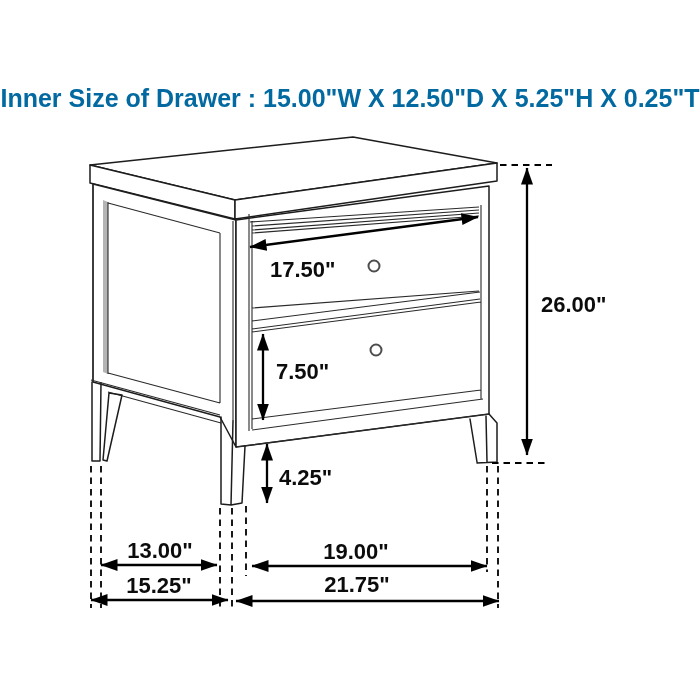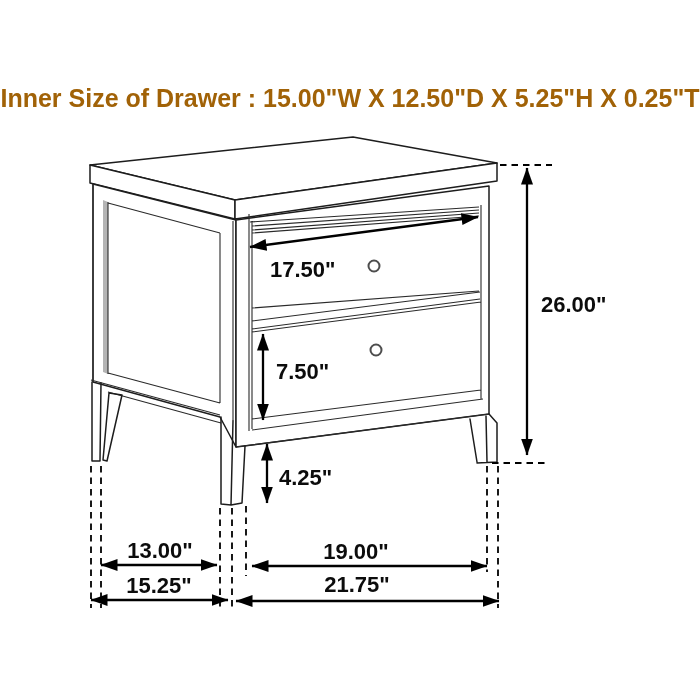--- a/index.html
+++ b/index.html
@@ -2,21 +2,21 @@
 <html><head>
 <meta charset="utf-8">
 <style>
   html,body{margin:0;padding:0;background:#fff;}
   .canvas{
     position:relative;width:700px;height:700px;background:#ffffff;
     font-family:"Liberation Sans", sans-serif;overflow:hidden;
   }
   .title{
     position:absolute;top:84px;left:0;width:700px;text-align:center;
-    font-size:25px;font-weight:bold;color:#a16207;letter-spacing:0px;white-space:nowrap;
+    font-size:25px;font-weight:bold;color:#0369a1;letter-spacing:0px;white-space:nowrap;
   }
   svg{position:absolute;top:0;left:0;}
   .fline{stroke:#1d1d1d;stroke-width:1.5;fill:none;stroke-linecap:round;}
   .thin{stroke:#2a2a2a;stroke-width:1.1;fill:none;}
   .face{fill:#ffffff;stroke:#1d1d1d;stroke-width:1.5;stroke-linejoin:round;}
   .dim{stroke:#000;stroke-width:2.3;fill:none;}
   .ext{stroke:#000;stroke-width:1.8;fill:none;stroke-dasharray:6.5 5;}
   .dimtext{font-family:"Liberation Sans",sans-serif;font-weight:bold;font-size:22px;fill:#0c0c0c;}
   .knob{fill:#ffffff;stroke:#4d4d4d;stroke-width:2;}
   .shade{fill:#b4b4b4;stroke:none;}

